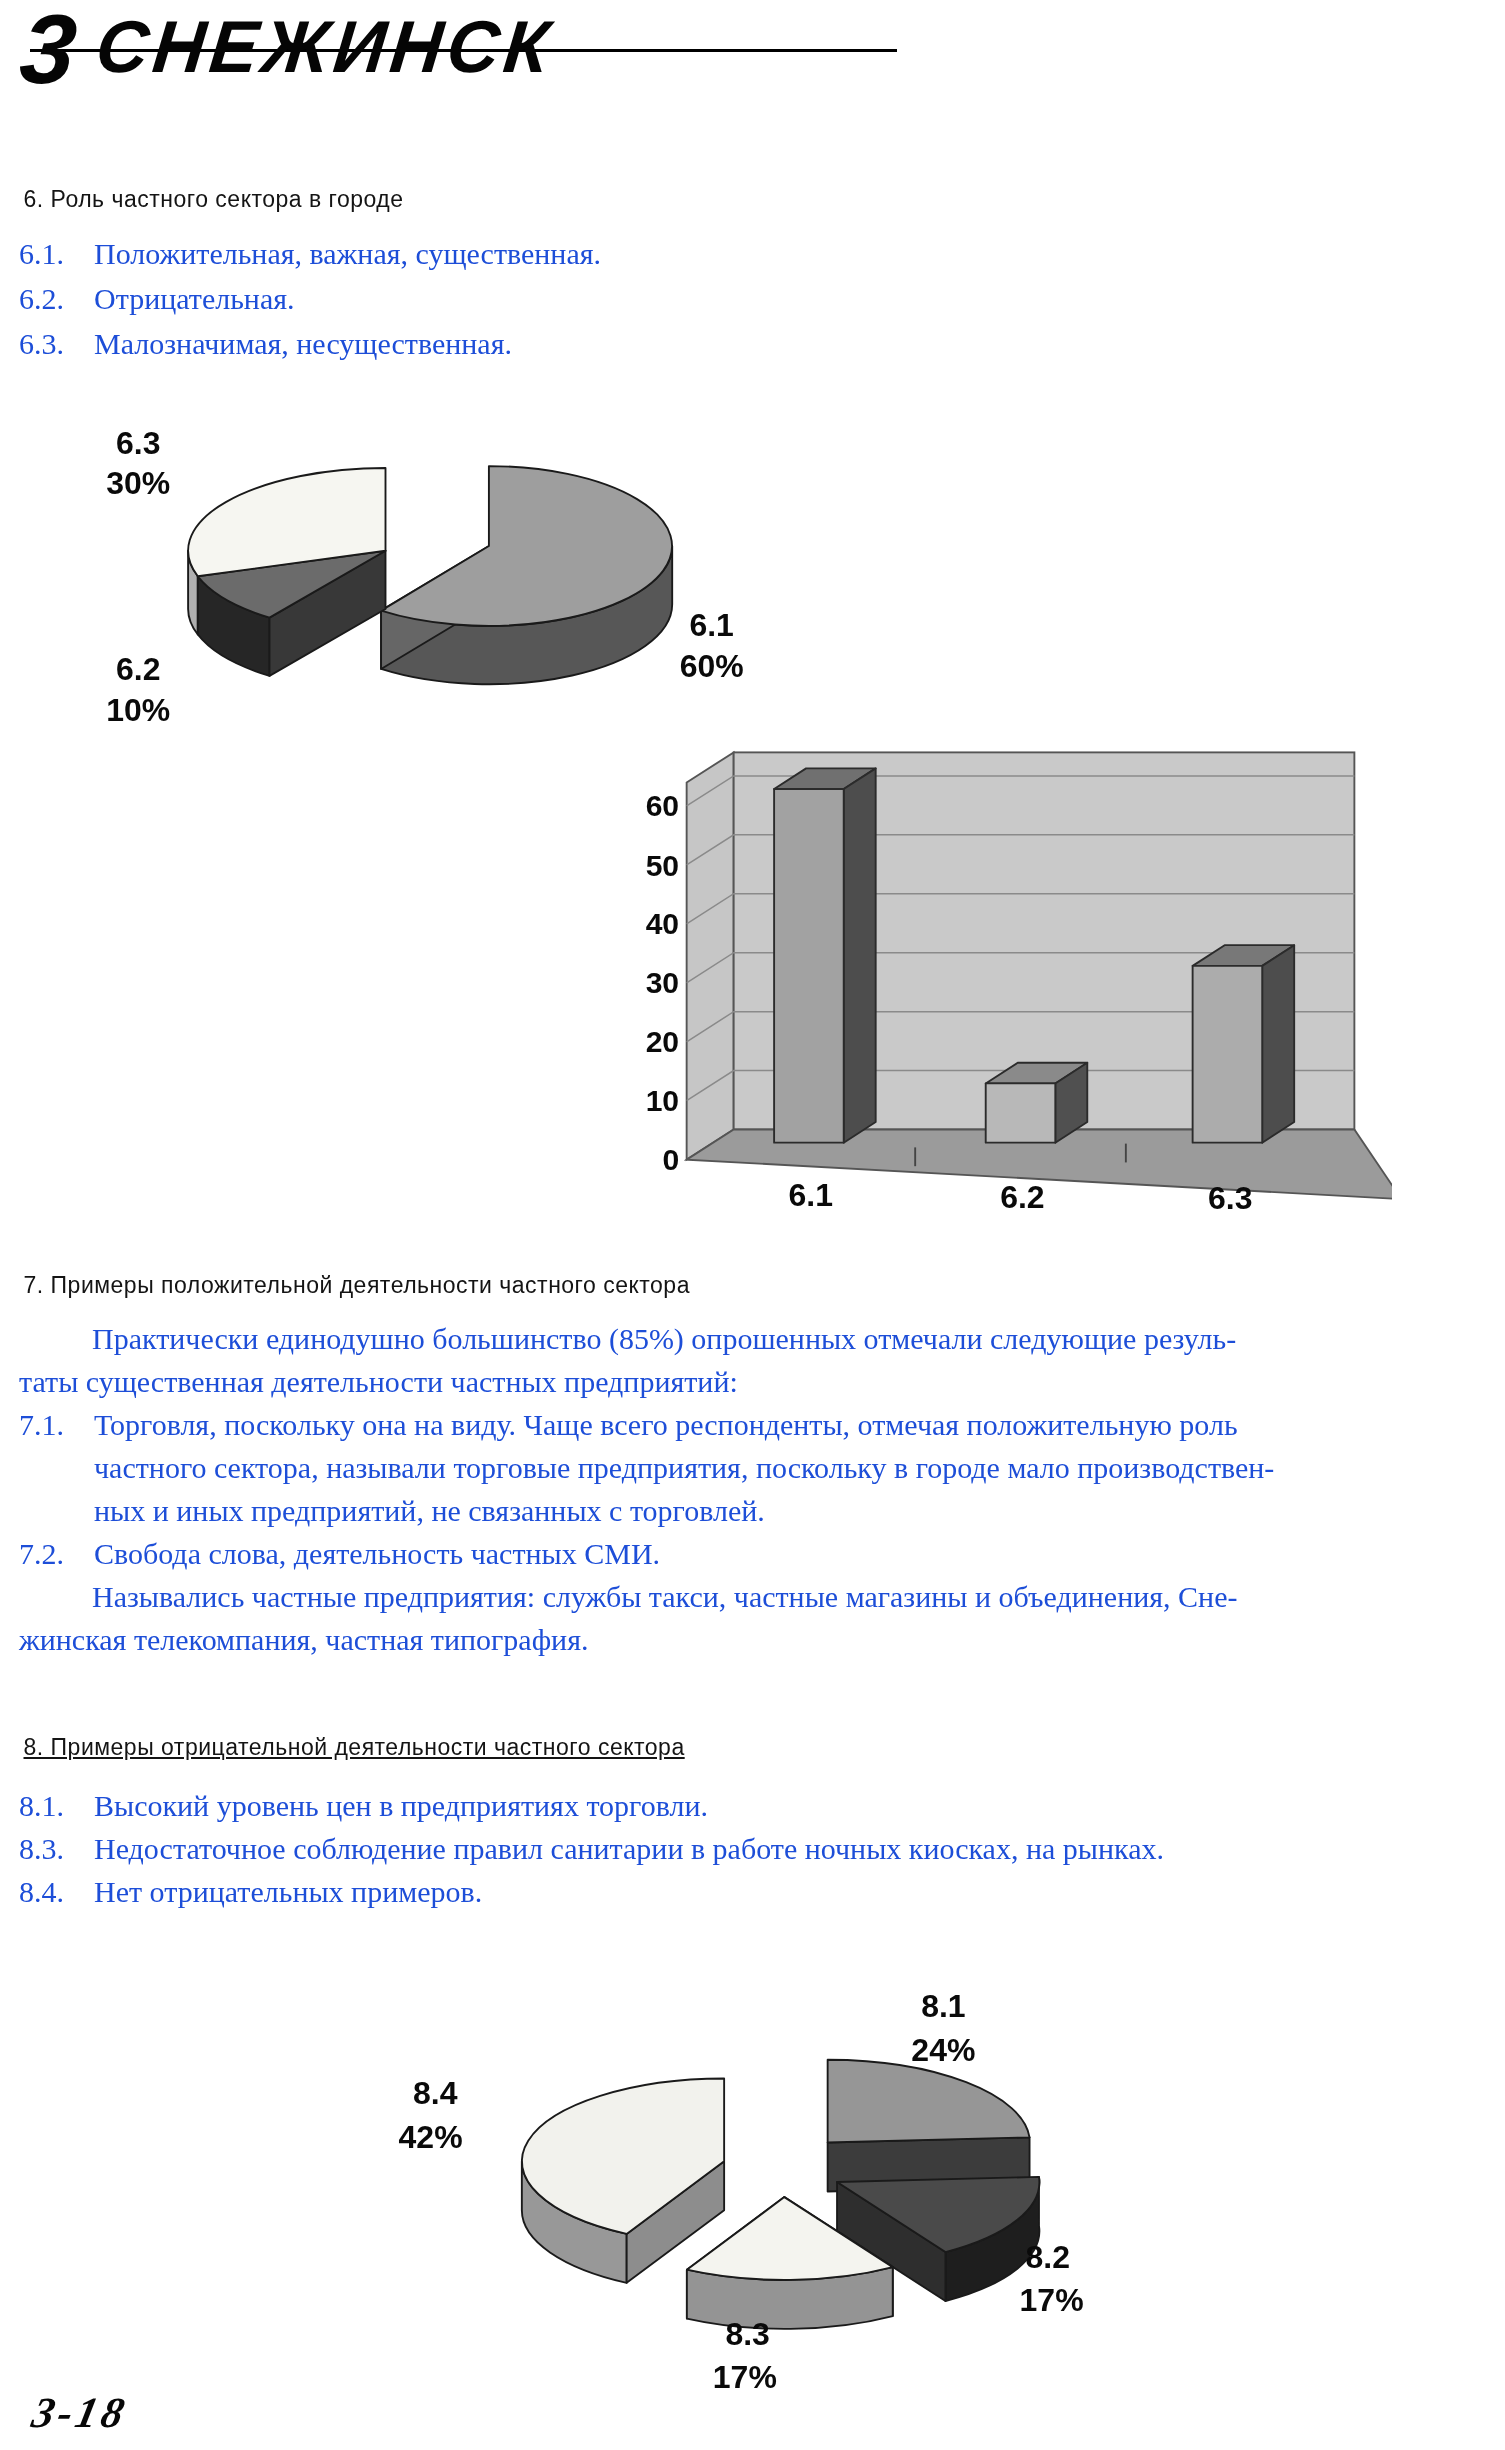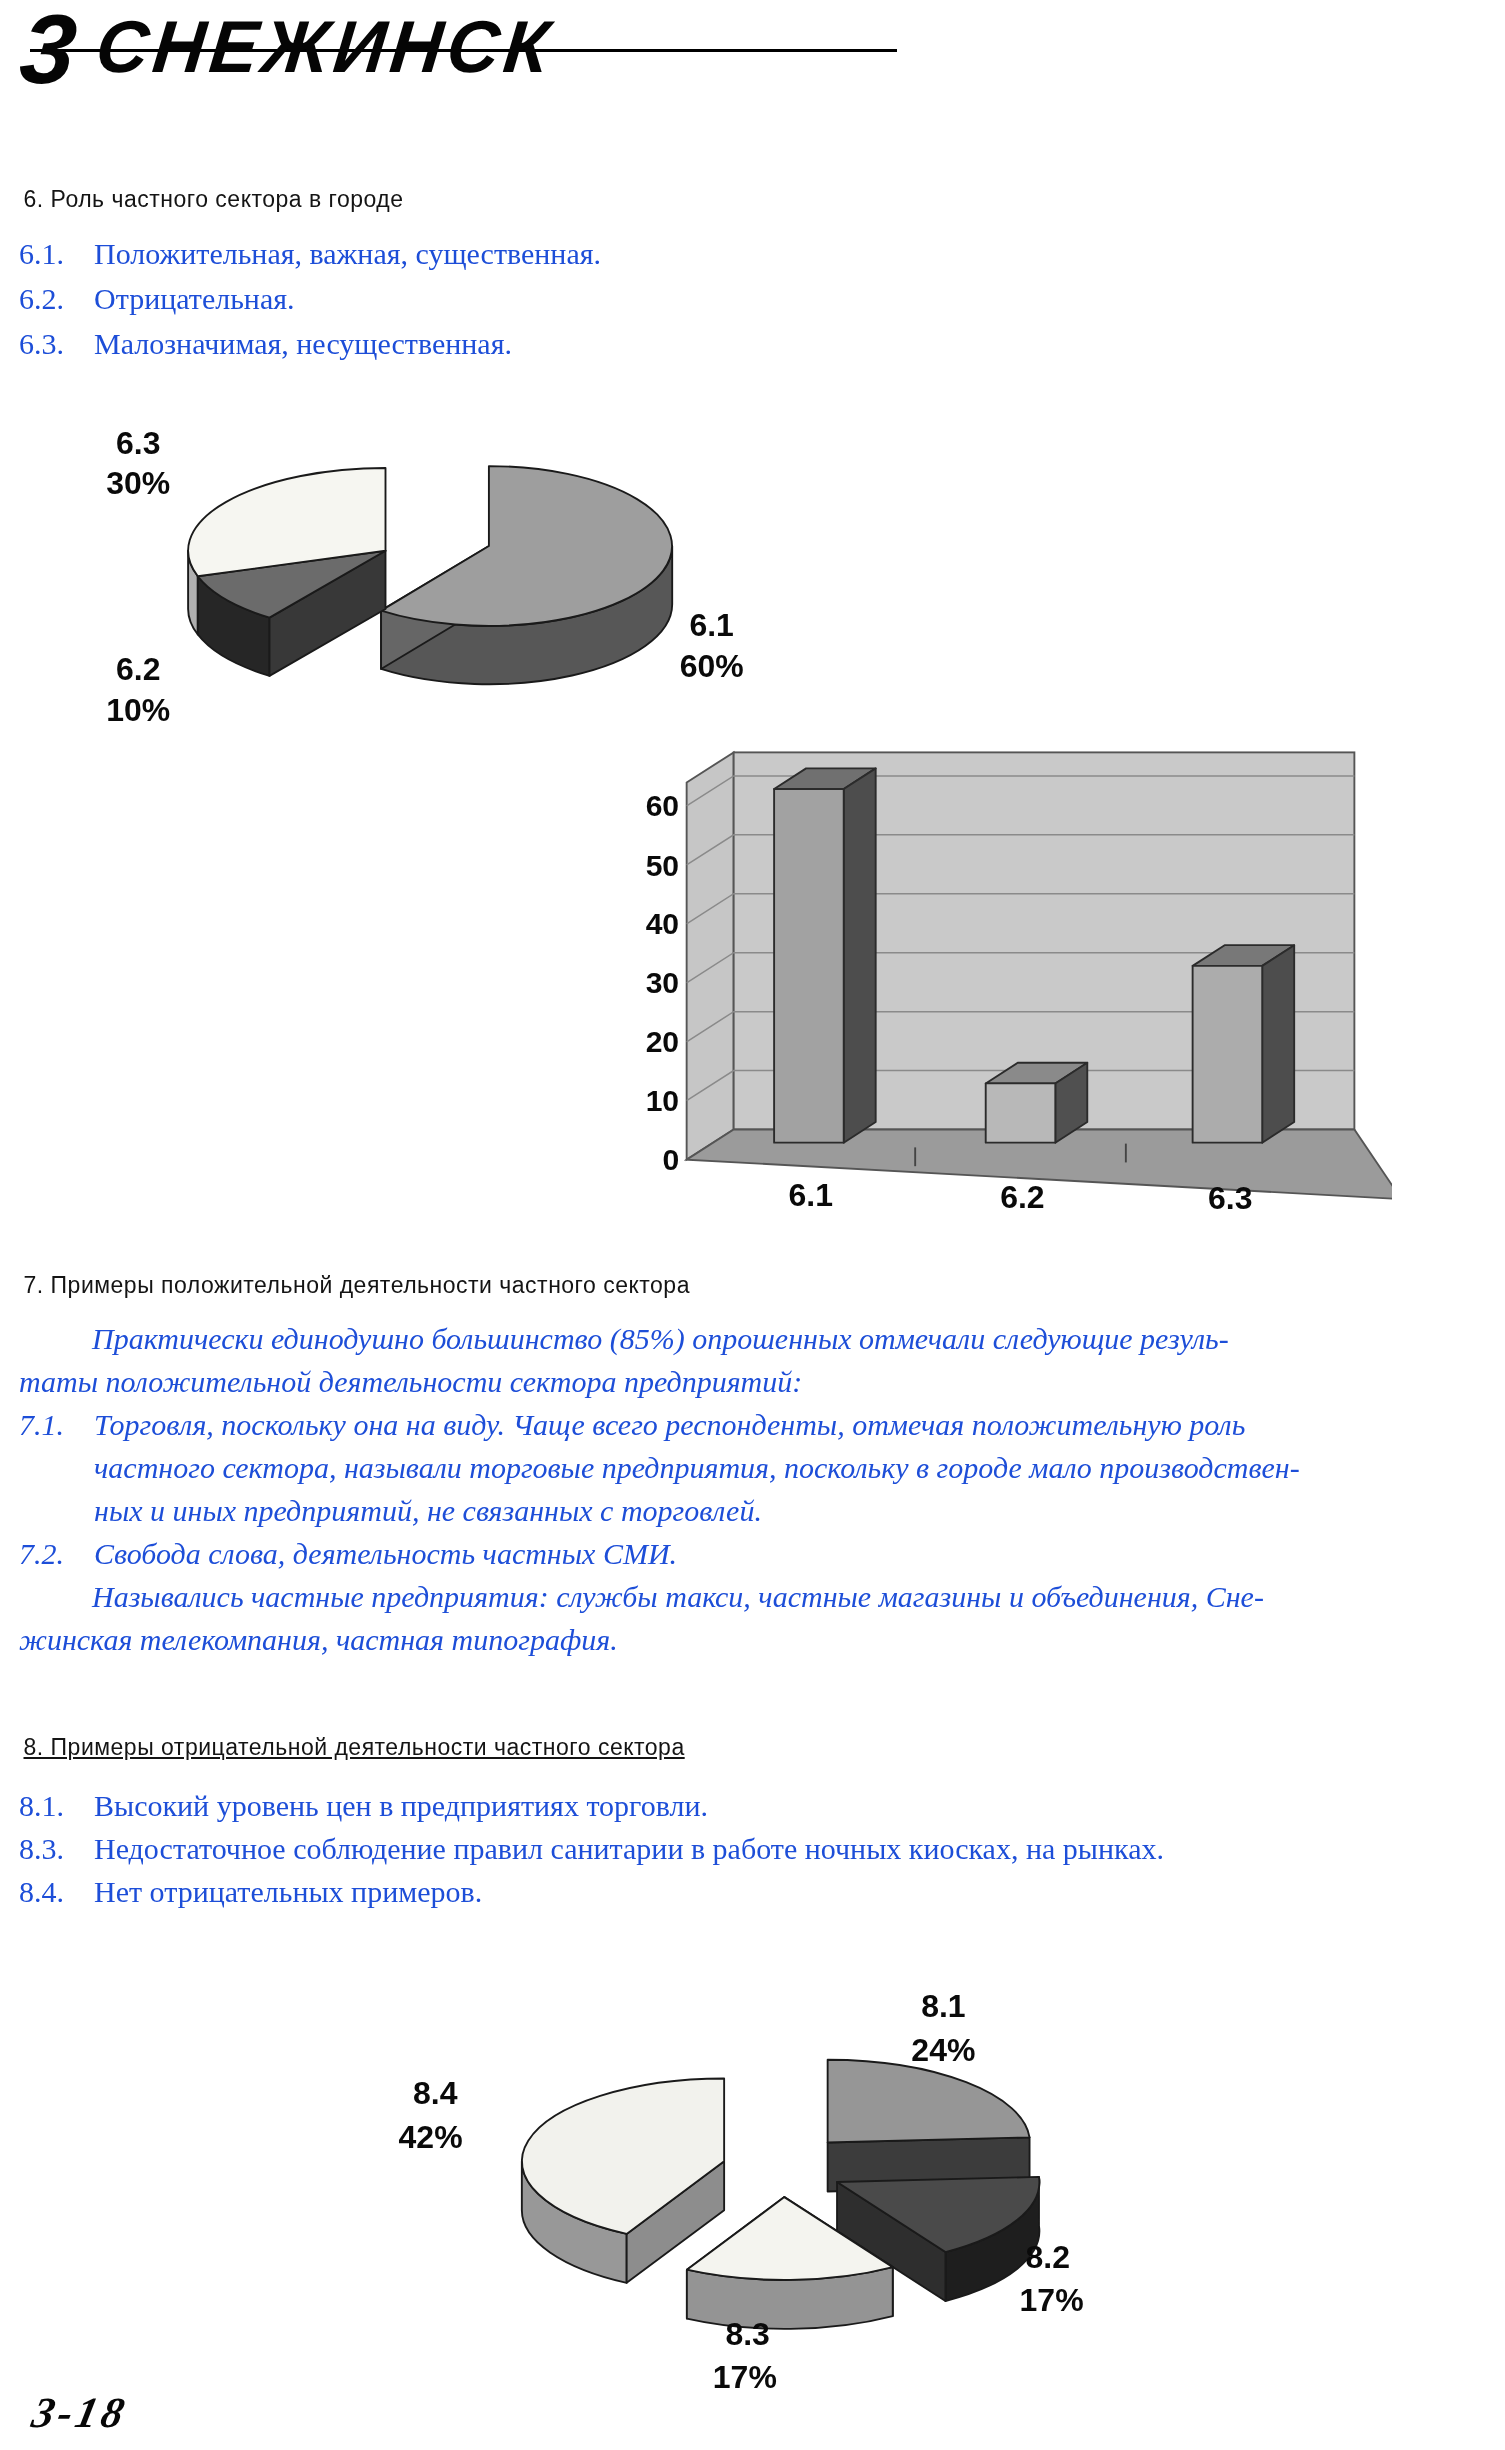--- a/index.html
+++ b/index.html
@@ -137,23 +137,23 @@
       <g>
         <text class="clabel" x="222" y="512" text-anchor="middle">6.1</text>
         <text class="clabel" x="447" y="514" text-anchor="middle">6.2</text>
         <text class="clabel" x="668" y="516" text-anchor="middle">6.3</text>
       </g>
     </svg>
   </div>
 
   <div class="sec-heading" style="top:1272px;">7. Примеры положительной деятельности частного сектора</div>
 
-  <div class="body-block" style="top:1317px;width:1458px;line-height:43px;font-style:italic;">
+  <div class="body-block" style="top:1317px;width:1458px;line-height:43px;">
     <div class="line indent">Практически единодушно большинство (85%) опрошенных отмечали следующие резуль-</div>
-    <div class="line">таты положительной деятельности сектора предприятий:</div>
+    <div class="line">таты существенная деятельности частных предприятий:</div>
     <div class="item">
       <span class="num">7.1.</span>
       <span class="txt">
         <span class="line" style="display:block;">Торговля, поскольку она на виду. Чаще всего респонденты, отмечая положительную роль</span>
         <span class="line" style="display:block;">частного сектора, называли торговые предприятия, поскольку в городе мало производствен-</span>
         <span class="line" style="display:block;">ных и иных предприятий, не связанных с торговлей.</span>
       </span>
     </div>
     <div class="item">
       <span class="num">7.2.</span>

